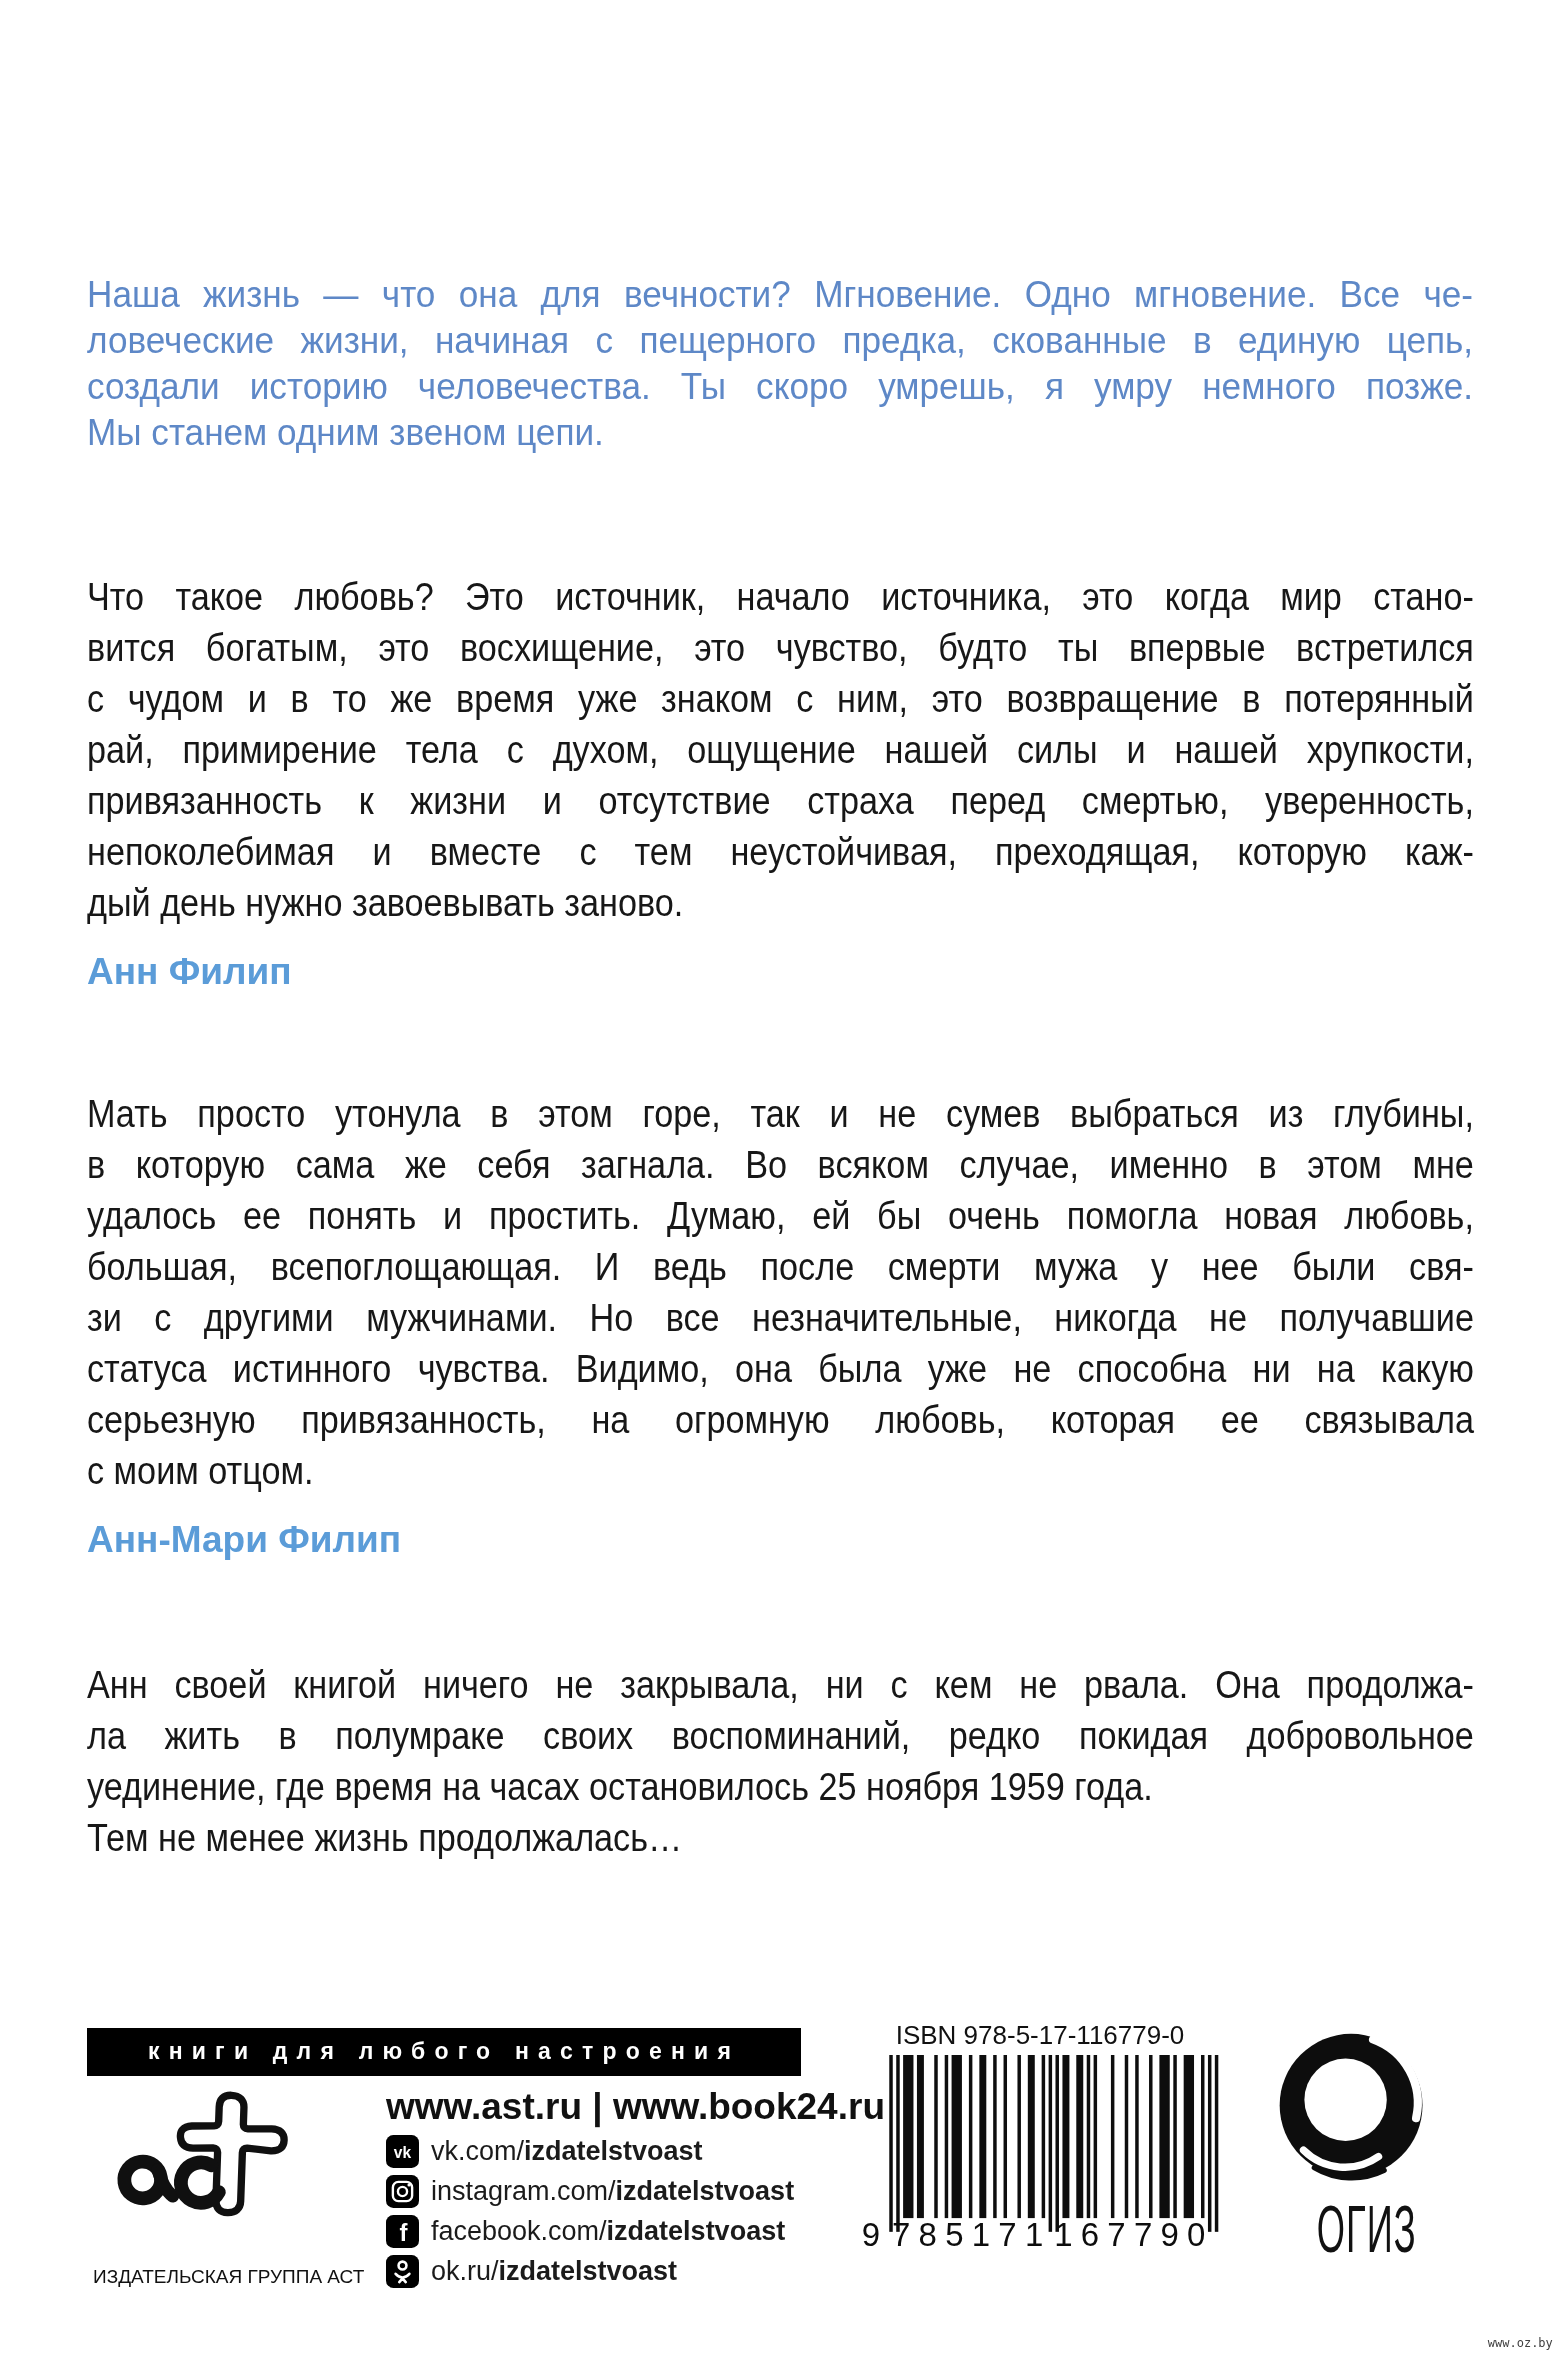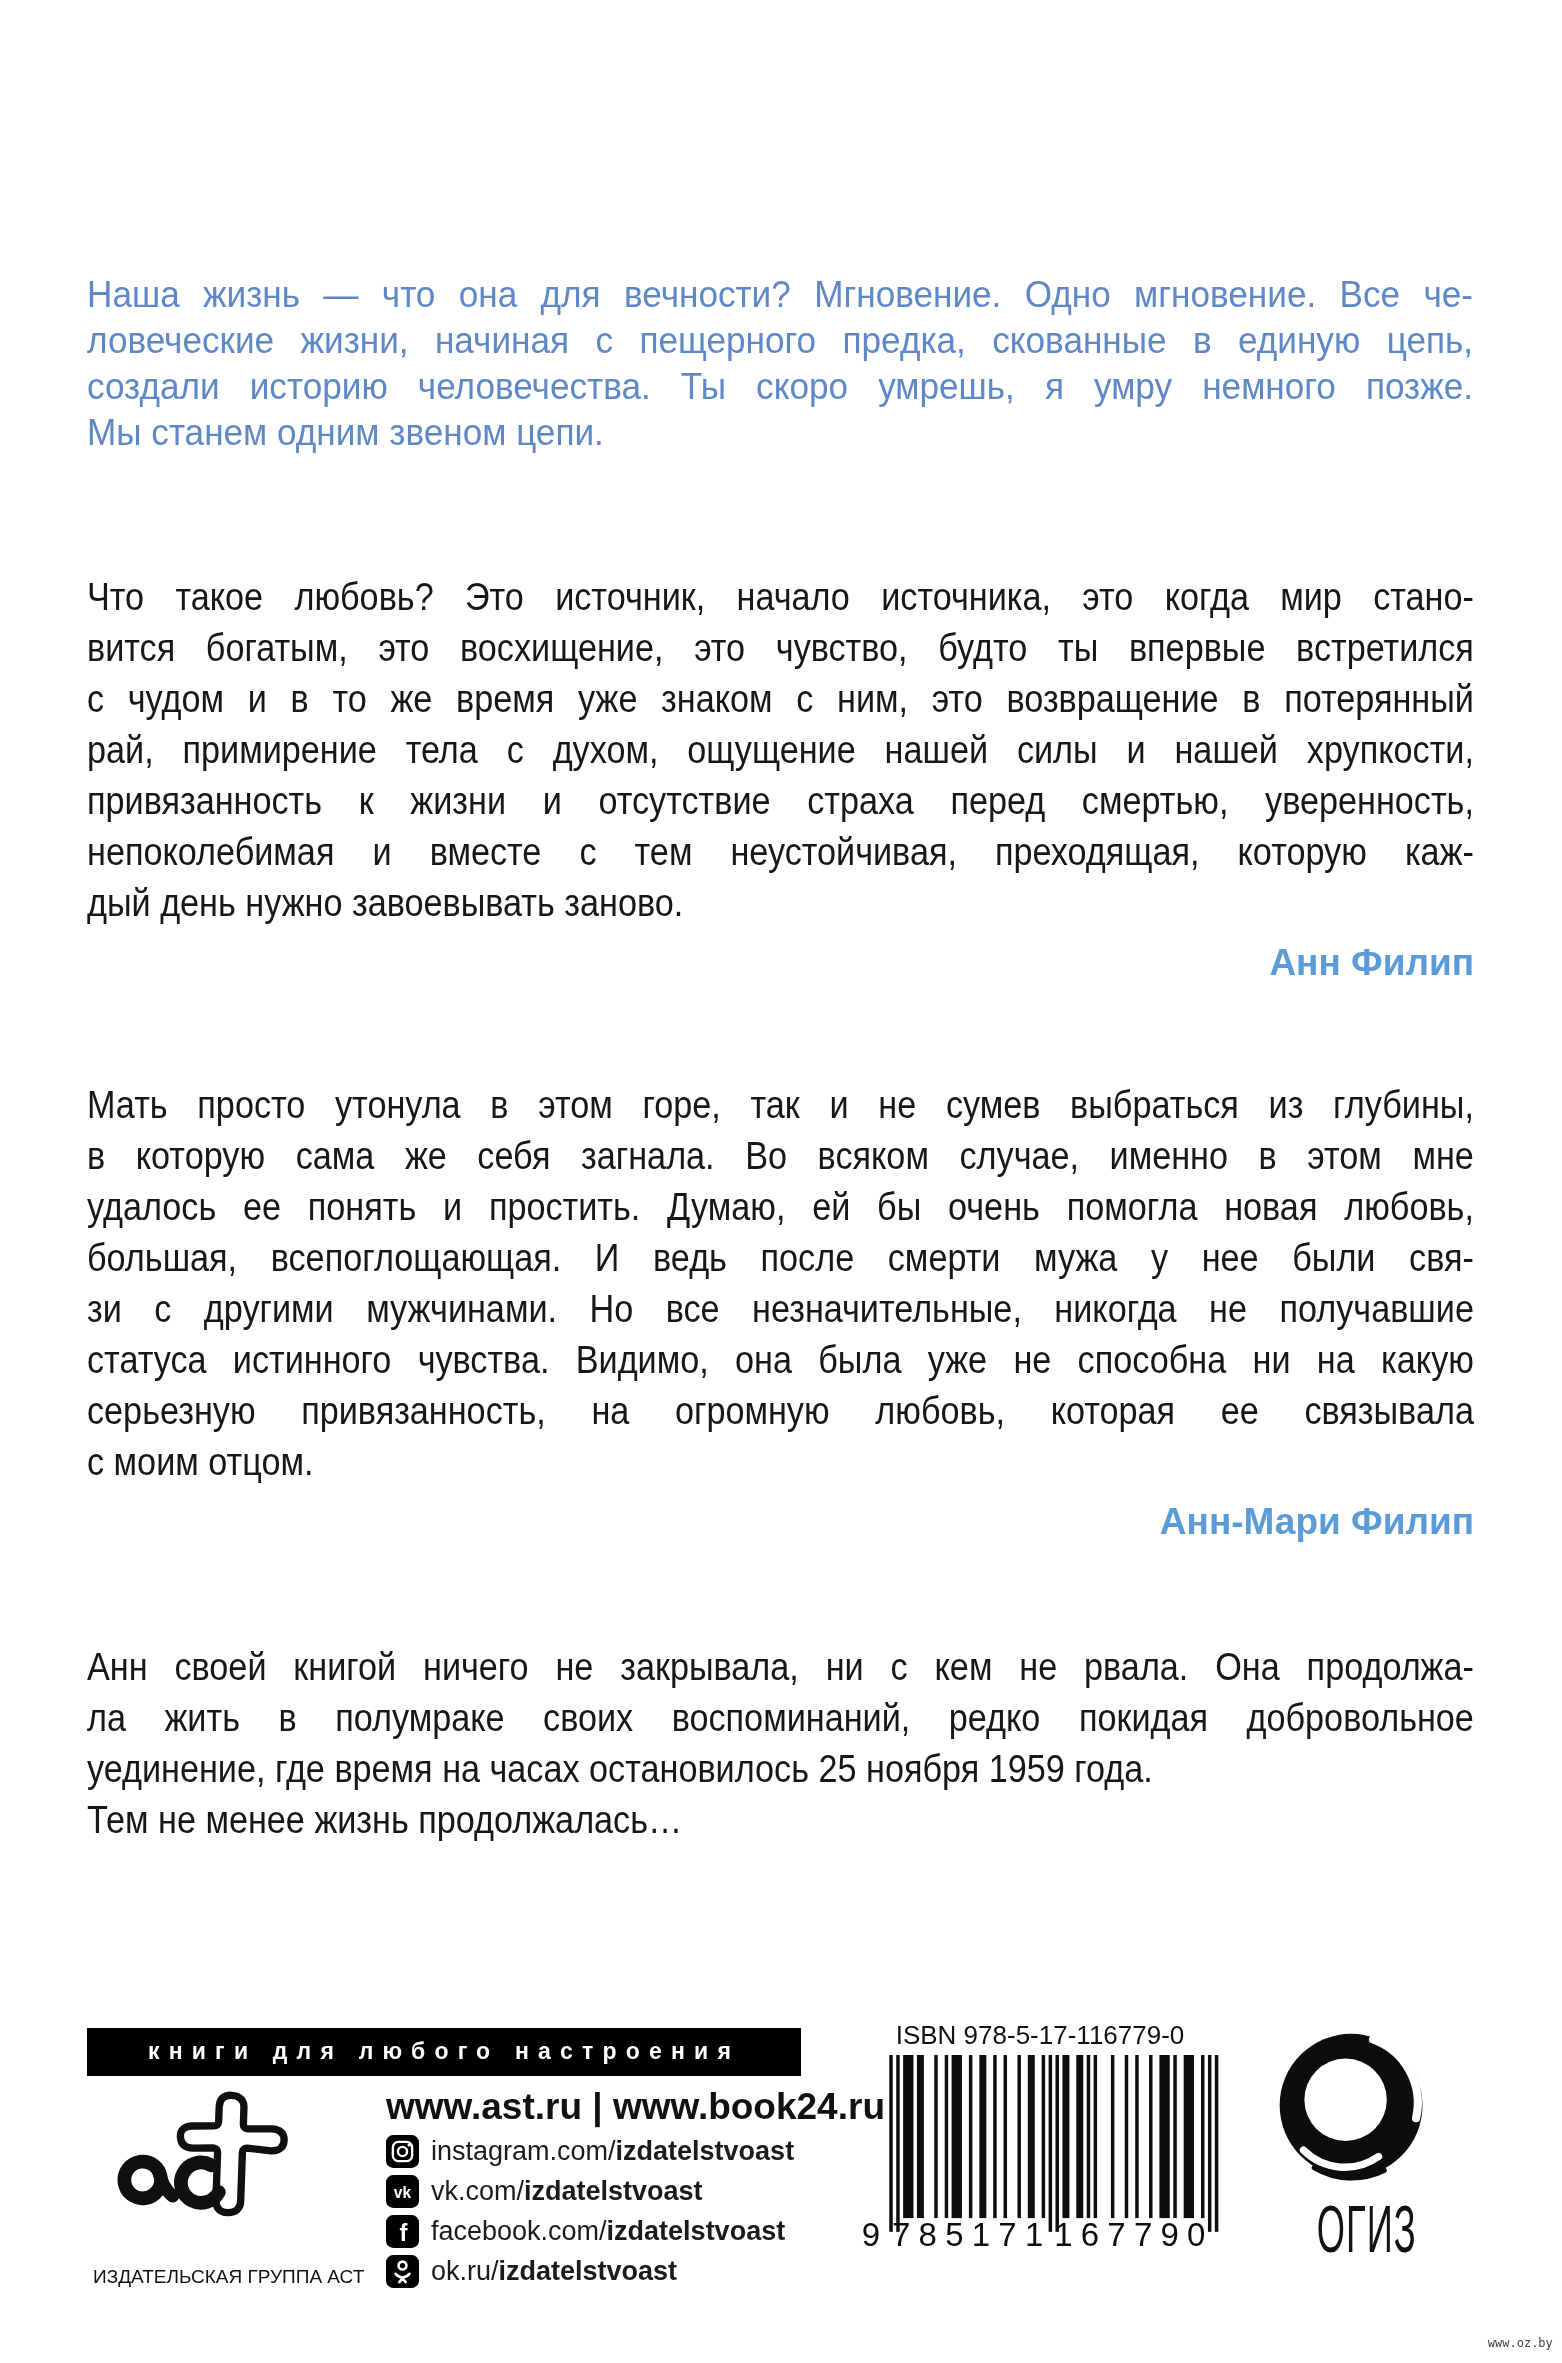--- a/index.html
+++ b/index.html
@@ -12,22 +12,22 @@
   .para { transform-origin:0 0; }
   .para-blue { width:1459px; transform:scaleX(0.95); font-size:37px; line-height:46px;
                color:#5e88c7; margin-top:272px; }
   .para-black { width:1541px; transform:scaleX(0.90); font-size:38px; line-height:51px;
                 color:#171717; }
   .m-q1 { margin-top:116px; }
   .m-q2 { margin-top:96px; }
   .m-q3 { margin-top:99px; }
   .pline { text-align:justify; text-align-last:justify; }
   .pline.nj { text-align-last:left; }
-  .attrib { width:1387px; text-align:right; font-weight:bold; font-size:37px;
-            color:#5b9cd8; margin-top:13px; }
+  .attrib { width:1387px; text-align:left; font-weight:bold; font-size:37px;
+            color:#5b9cd8; margin-top:22px; }
   
   .banner { position:absolute; left:87px; top:2028px; width:714px; height:48px;
             background:#000; color:#fff; font-weight:bold; font-size:23px;
             letter-spacing:9.2px; text-align:center; line-height:46px; }
   .ast-logo { position:absolute; left:113px; top:2090px; }
   .publisher-label { position:absolute; left:93px; top:2266px; width:294px;
                      font-size:19px; color:#111; white-space:nowrap; }
   .webrow { position:absolute; left:386px; top:2086px; font-size:37px; font-weight:bold; color:#111; }
   .socials { position:absolute; left:386px; top:2132px; }
   .social-row { display:flex; align-items:center; height:39px; margin-bottom:0.9px; }
@@ -106,32 +106,32 @@
   </div>
 
   <div class="publisher-label">ИЗДАТЕЛЬСКАЯ ГРУППА АСТ</div>
 
   <div class="webrow">www.ast.ru | www.book24.ru</div>
 
   <div class="socials" id="socials">
       <div class="social-row">
         <svg class="social-icon" viewBox="0 0 36 36">
           <rect width="36" height="36" rx="8" fill="#000"></rect>
+          <text x="18" y="25" text-anchor="middle" font-family="Liberation Sans, sans-serif" font-size="17" font-weight="bold" fill="#fff">vk</text>
+        </svg>
+        <span class="social-text">vk.com/<b>izdatelstvoast</b></span>
+      </div>
+      <div class="social-row">
+        <svg class="social-icon" viewBox="0 0 36 36">
+          <rect width="36" height="36" rx="8" fill="#000"></rect>
           <rect x="7.5" y="7.5" width="21" height="21" rx="6" fill="none" stroke="#fff" stroke-width="2.6"></rect>
           <circle cx="18" cy="18" r="5" fill="none" stroke="#fff" stroke-width="2.6"></circle>
           <circle cx="25.2" cy="10.8" r="1.8" fill="#fff"></circle>
         </svg>
         <span class="social-text">instagram.com/<b>izdatelstvoast</b></span>
-      </div>
-      <div class="social-row">
-        <svg class="social-icon" viewBox="0 0 36 36">
-          <rect width="36" height="36" rx="8" fill="#000"></rect>
-          <text x="18" y="25" text-anchor="middle" font-family="Liberation Sans, sans-serif" font-size="17" font-weight="bold" fill="#fff">vk</text>
-        </svg>
-        <span class="social-text">vk.com/<b>izdatelstvoast</b></span>
       </div>
       <div class="social-row">
         <svg class="social-icon" viewBox="0 0 36 36">
           <rect width="36" height="36" rx="8" fill="#000"></rect>
           <text x="19" y="28" text-anchor="middle" font-family="Liberation Sans, sans-serif" font-size="26" font-weight="bold" fill="#fff">f</text>
         </svg>
         <span class="social-text">facebook.com/<b>izdatelstvoast</b></span>
       </div>
       <div class="social-row">
         <svg class="social-icon" viewBox="0 0 36 36">

